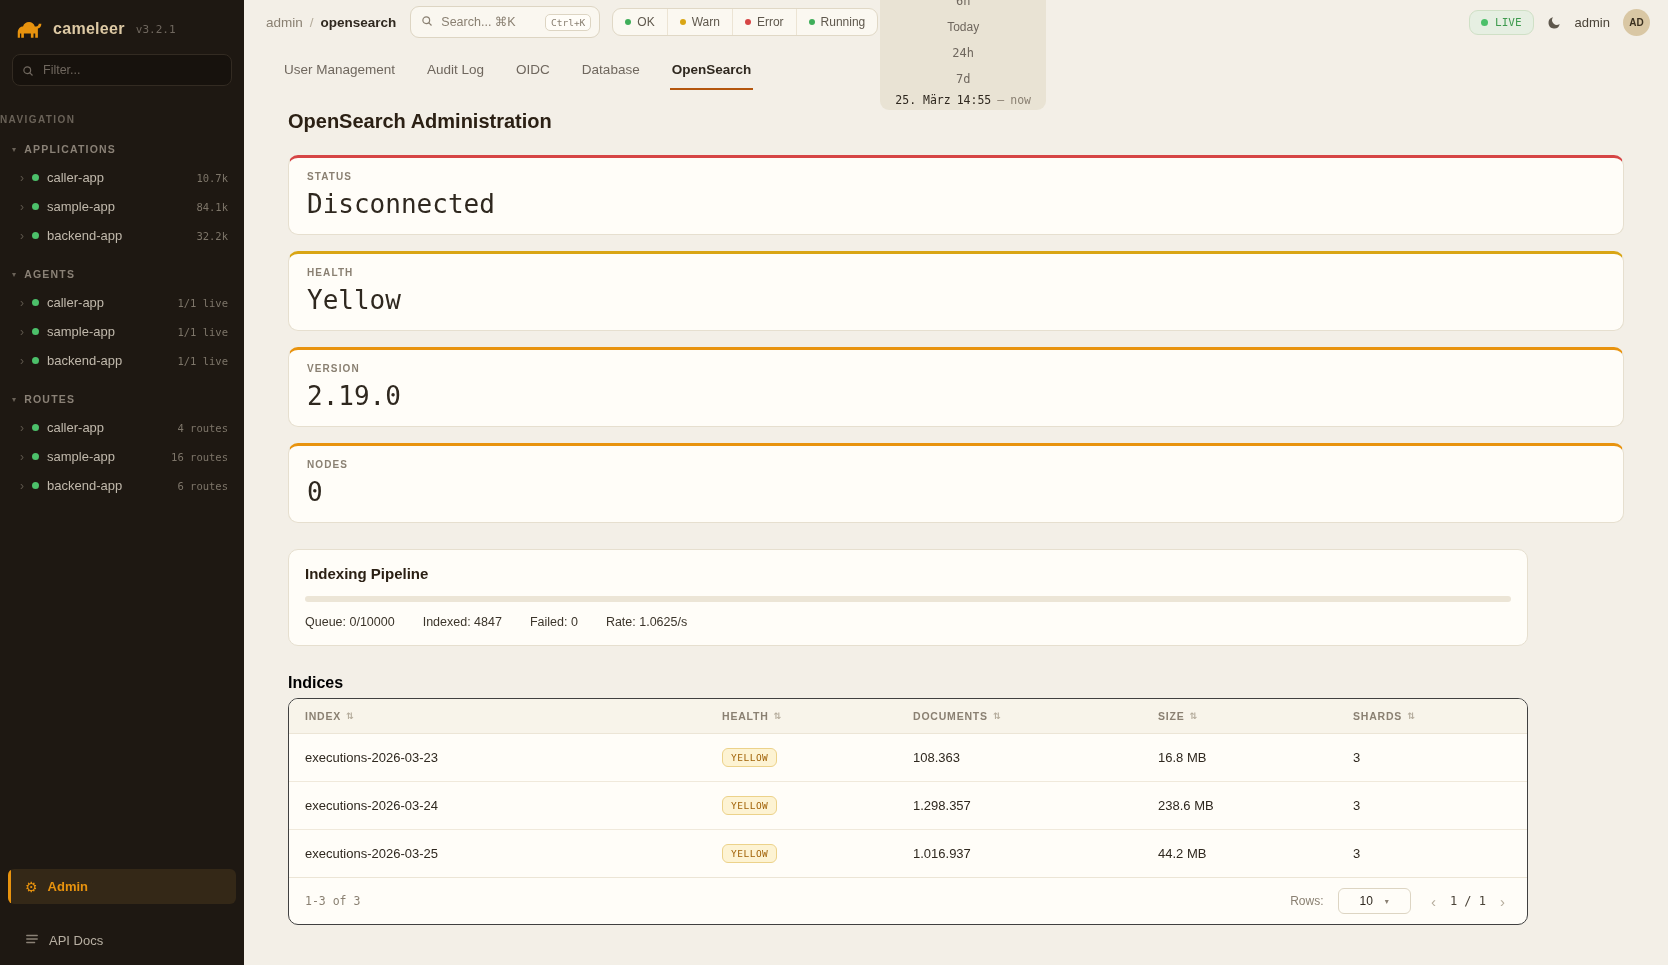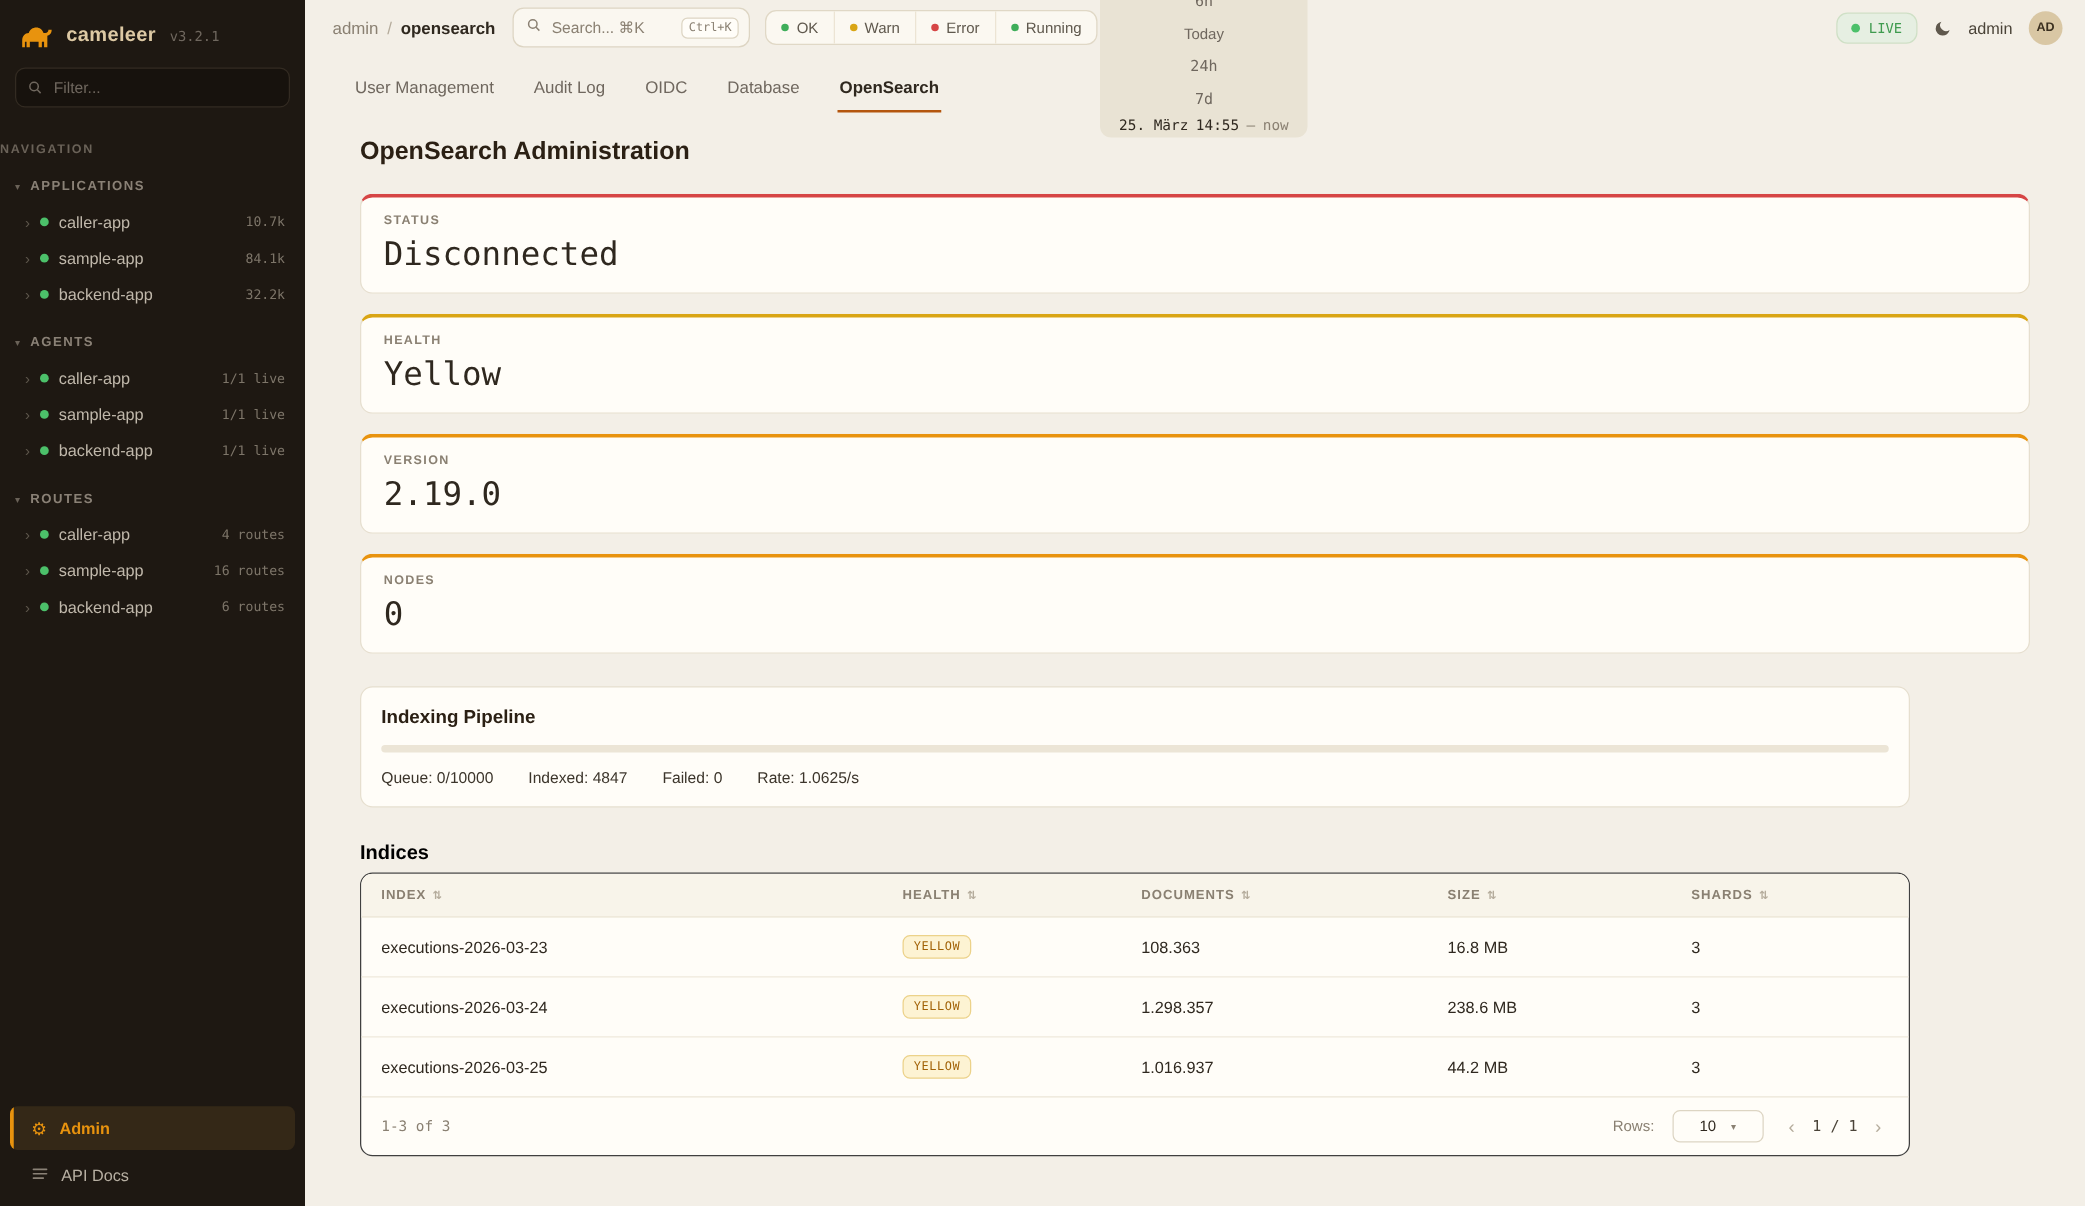--- a/index.html
+++ b/index.html
@@ -25,21 +25,21 @@
   .section-caret { font-size:8px; color:#6a6258; }
   .nav-item { display:flex; align-items:center; gap:8px; padding:7px 16px 7px 20px; font-size:13px; color:#c0b8ab; cursor:pointer; }
   .item-caret { font-size:12px; line-height:1; color:#5d554b; }
   .dot { width:7px; height:7px; border-radius:50%; background:var(--dot-green,#4cc06a); flex:none; }
   .item-badge { margin-left:auto; font-size:10.5px; color:#7d7569; }
   .section-gap { height:10px; }
   .sidebar-bottom { padding:8px 8px 12px; }
   .admin-item { position:relative; display:flex; align-items:center; gap:10px; background:#342817; border-radius:6px; padding:10px 12px 10px 17px; color:var(--accent,#e8930e); font-size:13px; font-weight:700; overflow:hidden; cursor:pointer; }
   .admin-item::before { content:""; position:absolute; left:0; top:0; bottom:0; width:3px; background:var(--accent,#e8930e); }
   .gear-icon { font-size:14px; line-height:1; }
-  .apidocs-item { display:flex; align-items:center; gap:10px; padding:12px 12px 4px 17px; color:#b7afa2; font-size:13px; cursor:pointer; }
+  .apidocs-item { display:flex; align-items:center; gap:10px; padding:28px 12px 4px 17px; color:#b7afa2; font-size:13px; cursor:pointer; }
   .apidocs-icon { color:#8a8176; }
 
   
   .main { flex:1; display:flex; flex-direction:column; min-width:0; }
   .topbar { display:flex; align-items:center; padding:7px 18px 7px 22px; height:44px; flex:none; }
   .breadcrumb { display:flex; gap:7px; font-size:13.5px; align-items:baseline; }
   .crumb-root { color:#8a8072; cursor:pointer; }
   .crumb-sep { color:#b5ac9c; }
   .crumb-current { color:#2f281f; font-weight:700; }
   .search-box { display:flex; align-items:center; gap:8px; background:#faf7f0; border:1px solid #ddd5c3; border-radius:9px; padding:6px 8px 6px 10px; width:190px; margin-left:14px; color:#8a8072; }

